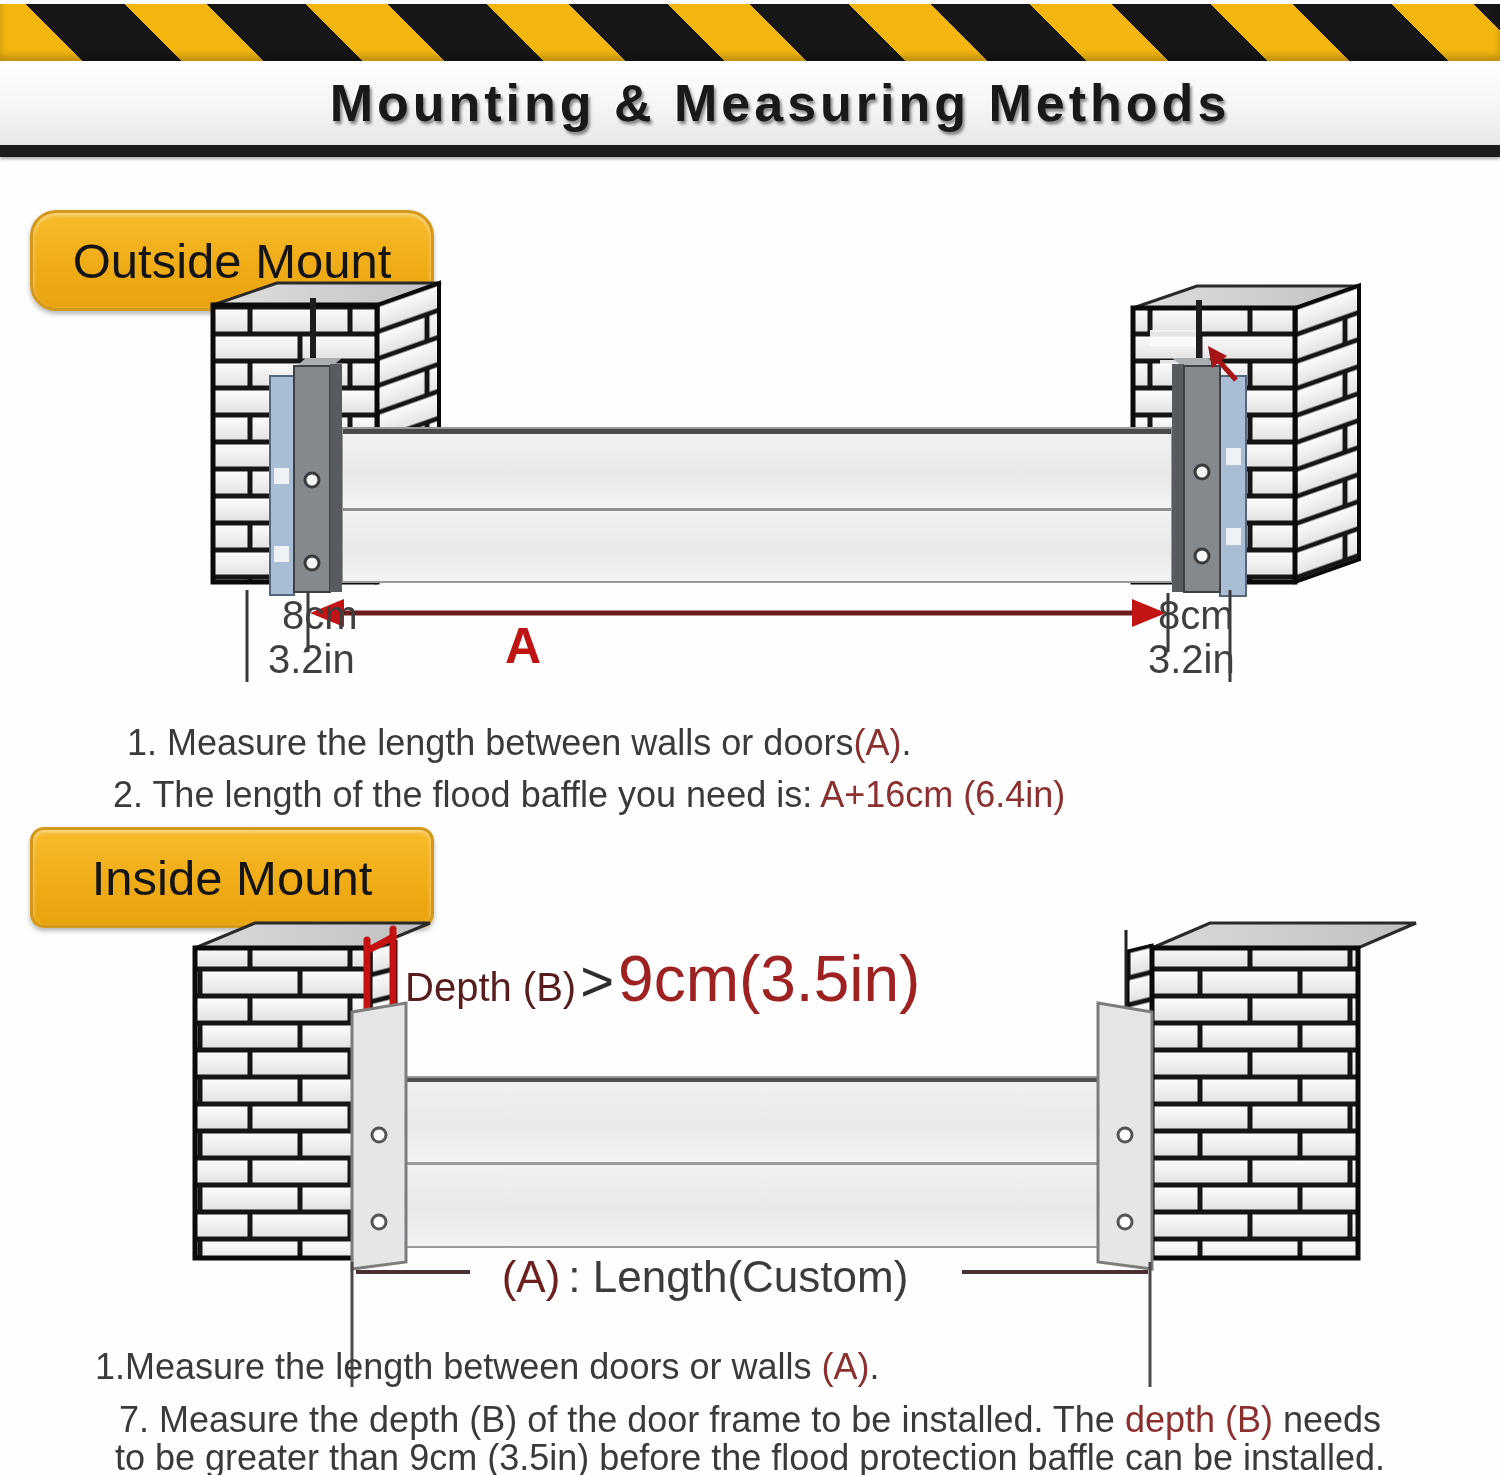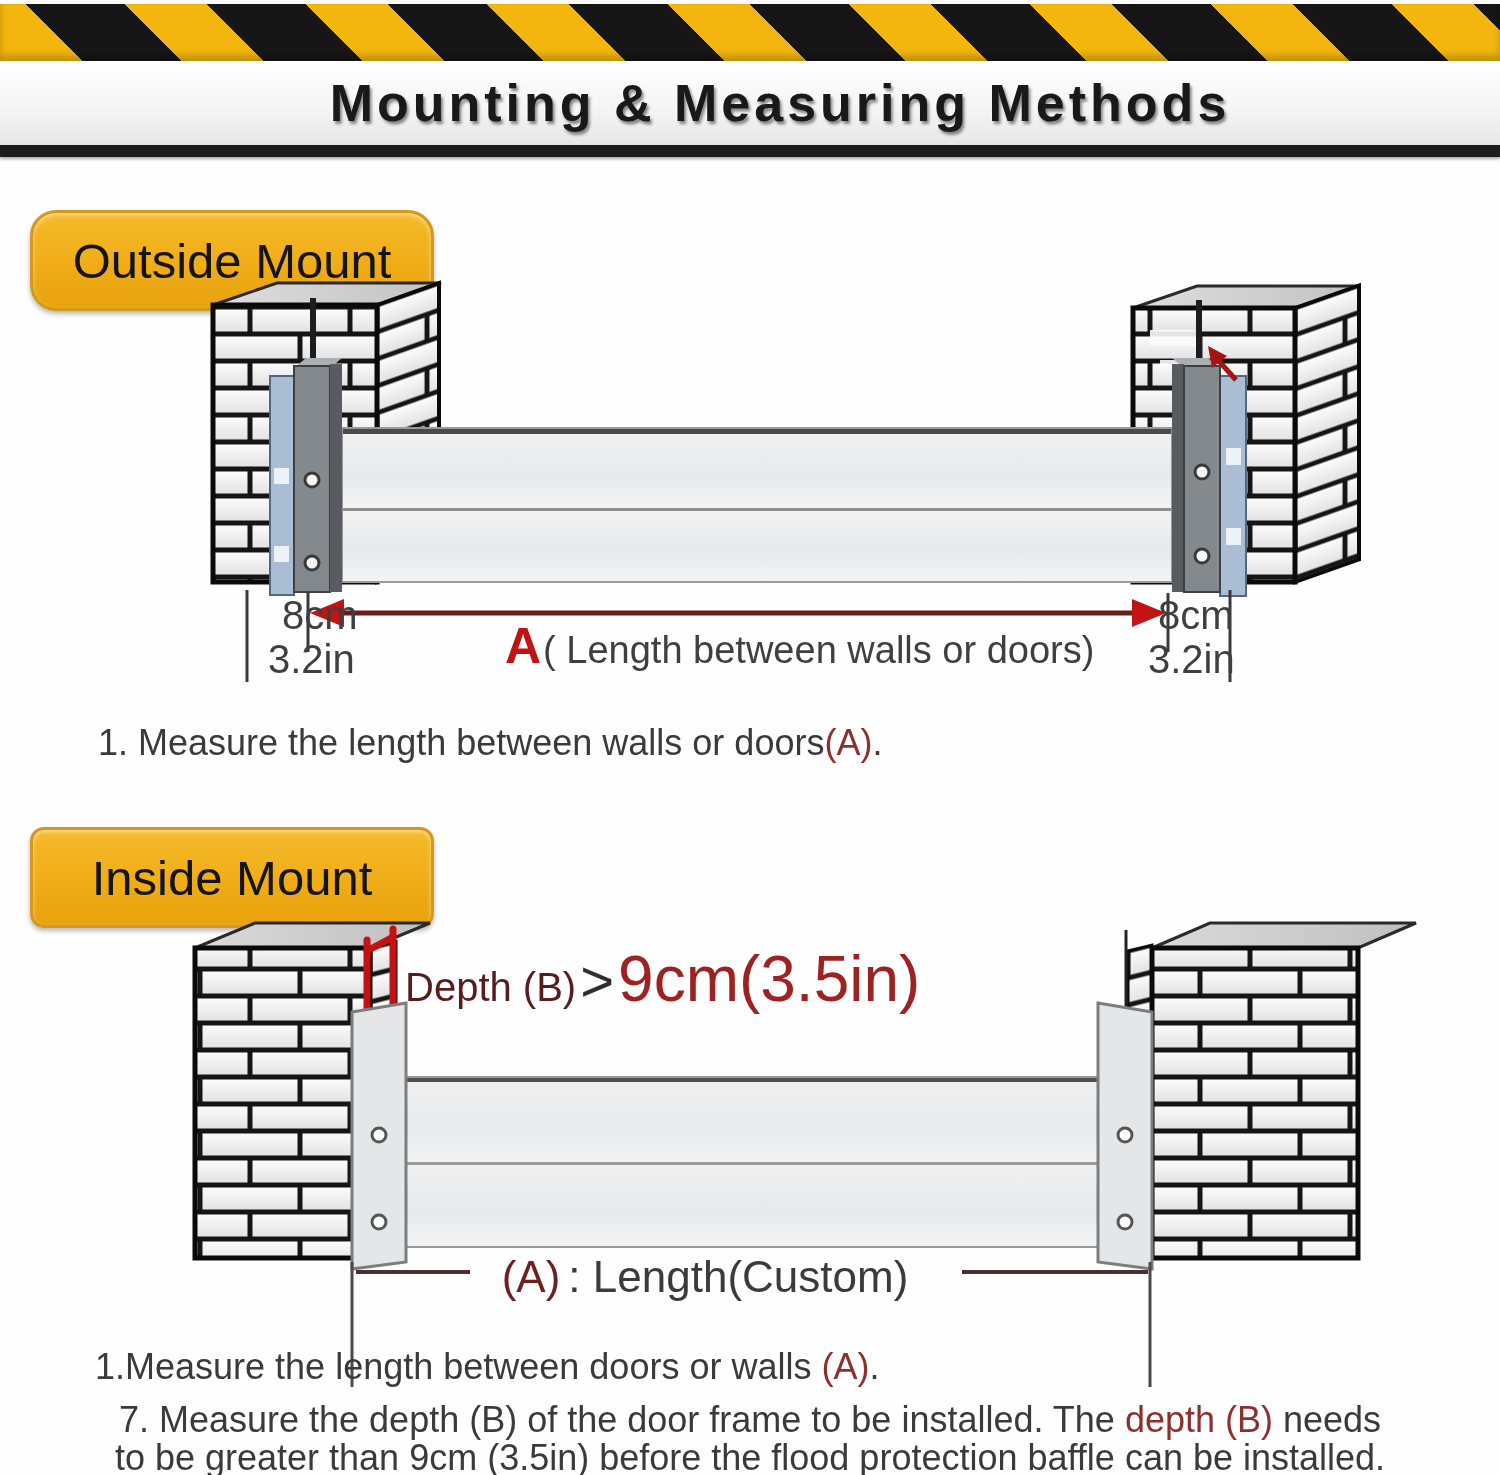--- a/index.html
+++ b/index.html
@@ -163,25 +163,27 @@
       <polygon points="1166,333 1132,319 1132,347" fill="#c21414"></polygon>
     </g>
   </svg>
 
   <div class="lbl dim" style="left:282px;top:594px">8cm</div>
   <div class="lbl dim" style="left:268px;top:638px">3.2in</div>
   <div class="lbl dim" style="left:1158px;top:594px">8cm</div>
   <div class="lbl dim" style="left:1148px;top:638px">3.2in</div>
   <div class="lbl span-label" style="left:505px;top:620px">
     <span class="span-a">A</span>
-    <span class="span-rest">( Length between walls or doors)</span>
-  </div>
-
-  <div class="step" style="left:98px;top:722px">
+  </div>
+
+  <div class="step" style="left:127px;top:722px">
     <span>1. Measure the length between walls or doors</span><span class="hl">(A)</span><span>.</span>
+  </div>
+  <div class="step" style="left:113px;top:774px">
+    <span>2. The length of the flood baffle you need is: </span><span class="hl">A+16cm (6.4in)</span>
   </div>
 
   <div class="badge" id="badge-inside">
     <span>Inside Mount</span>
   </div>
 
   <svg class="diag" style="top:915px" width="1500" height="480" viewBox="0 0 1500 480">
     <defs>
       <linearGradient id="bshadeB" x1="0" y1="0" x2="0" y2="1">
         <stop offset="0" stop-color="#fbfbfb"></stop>

